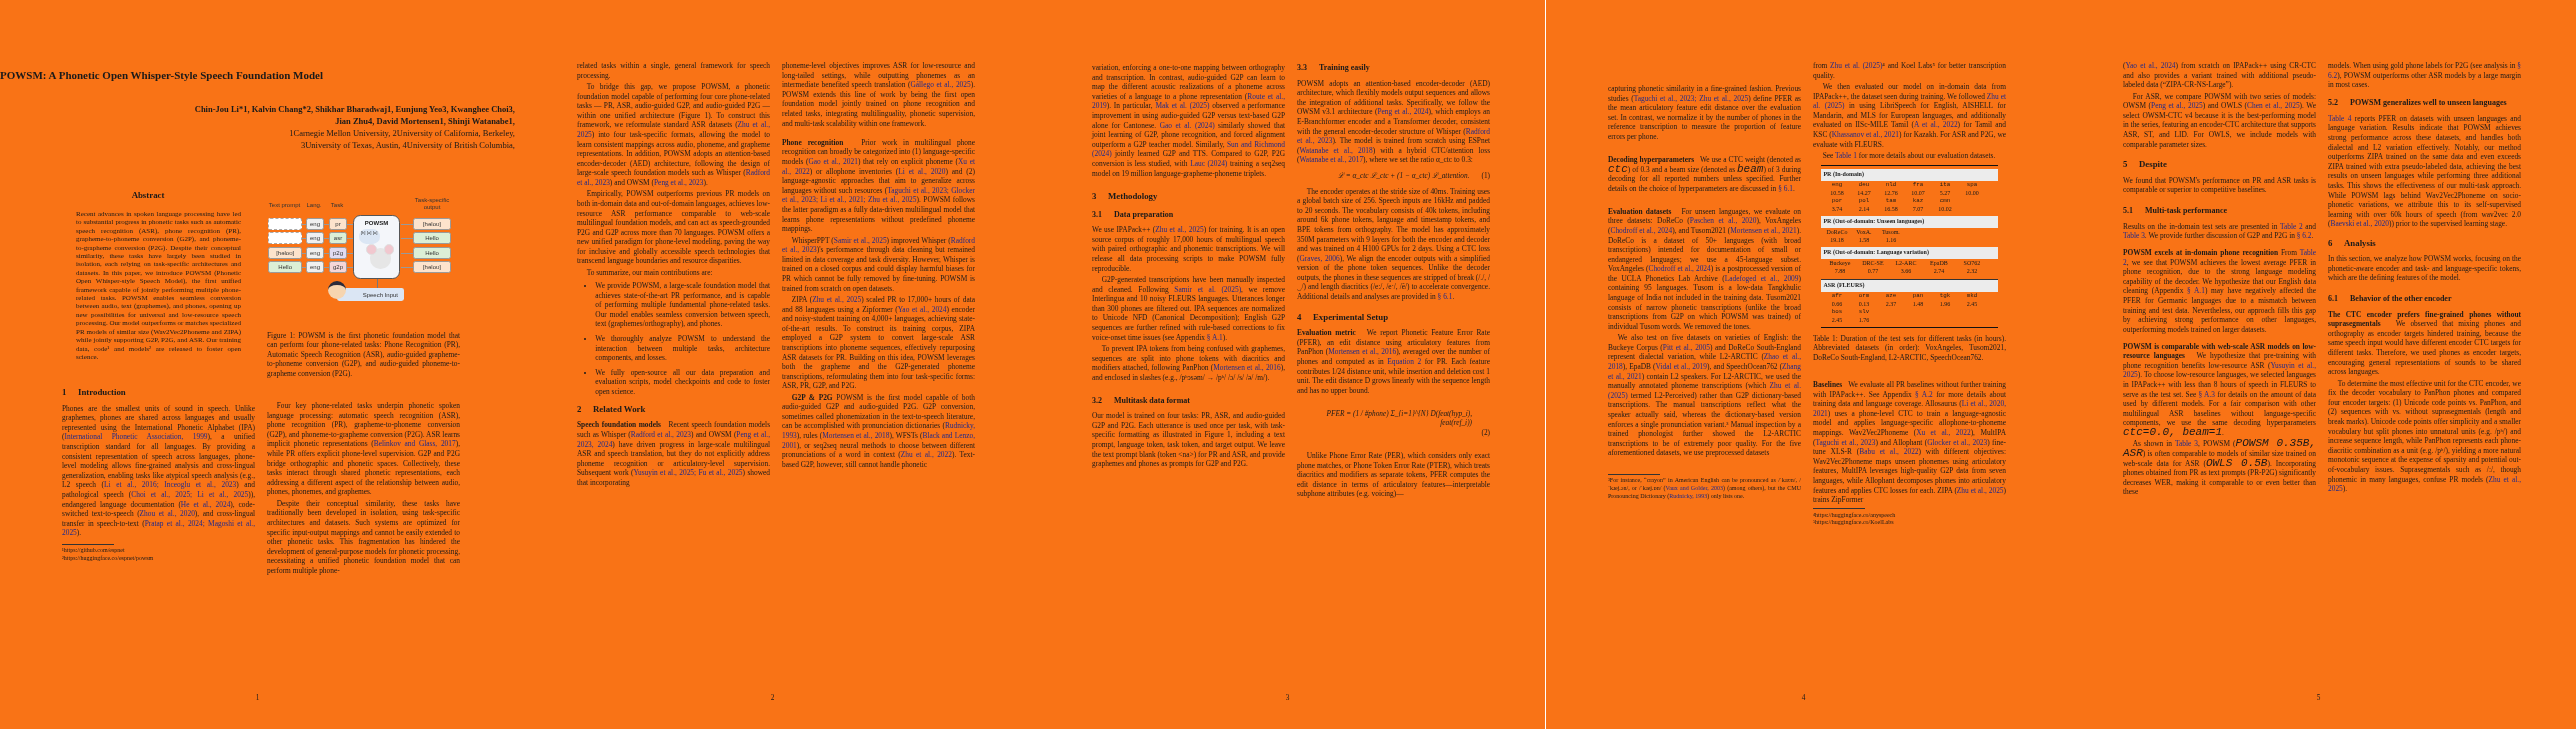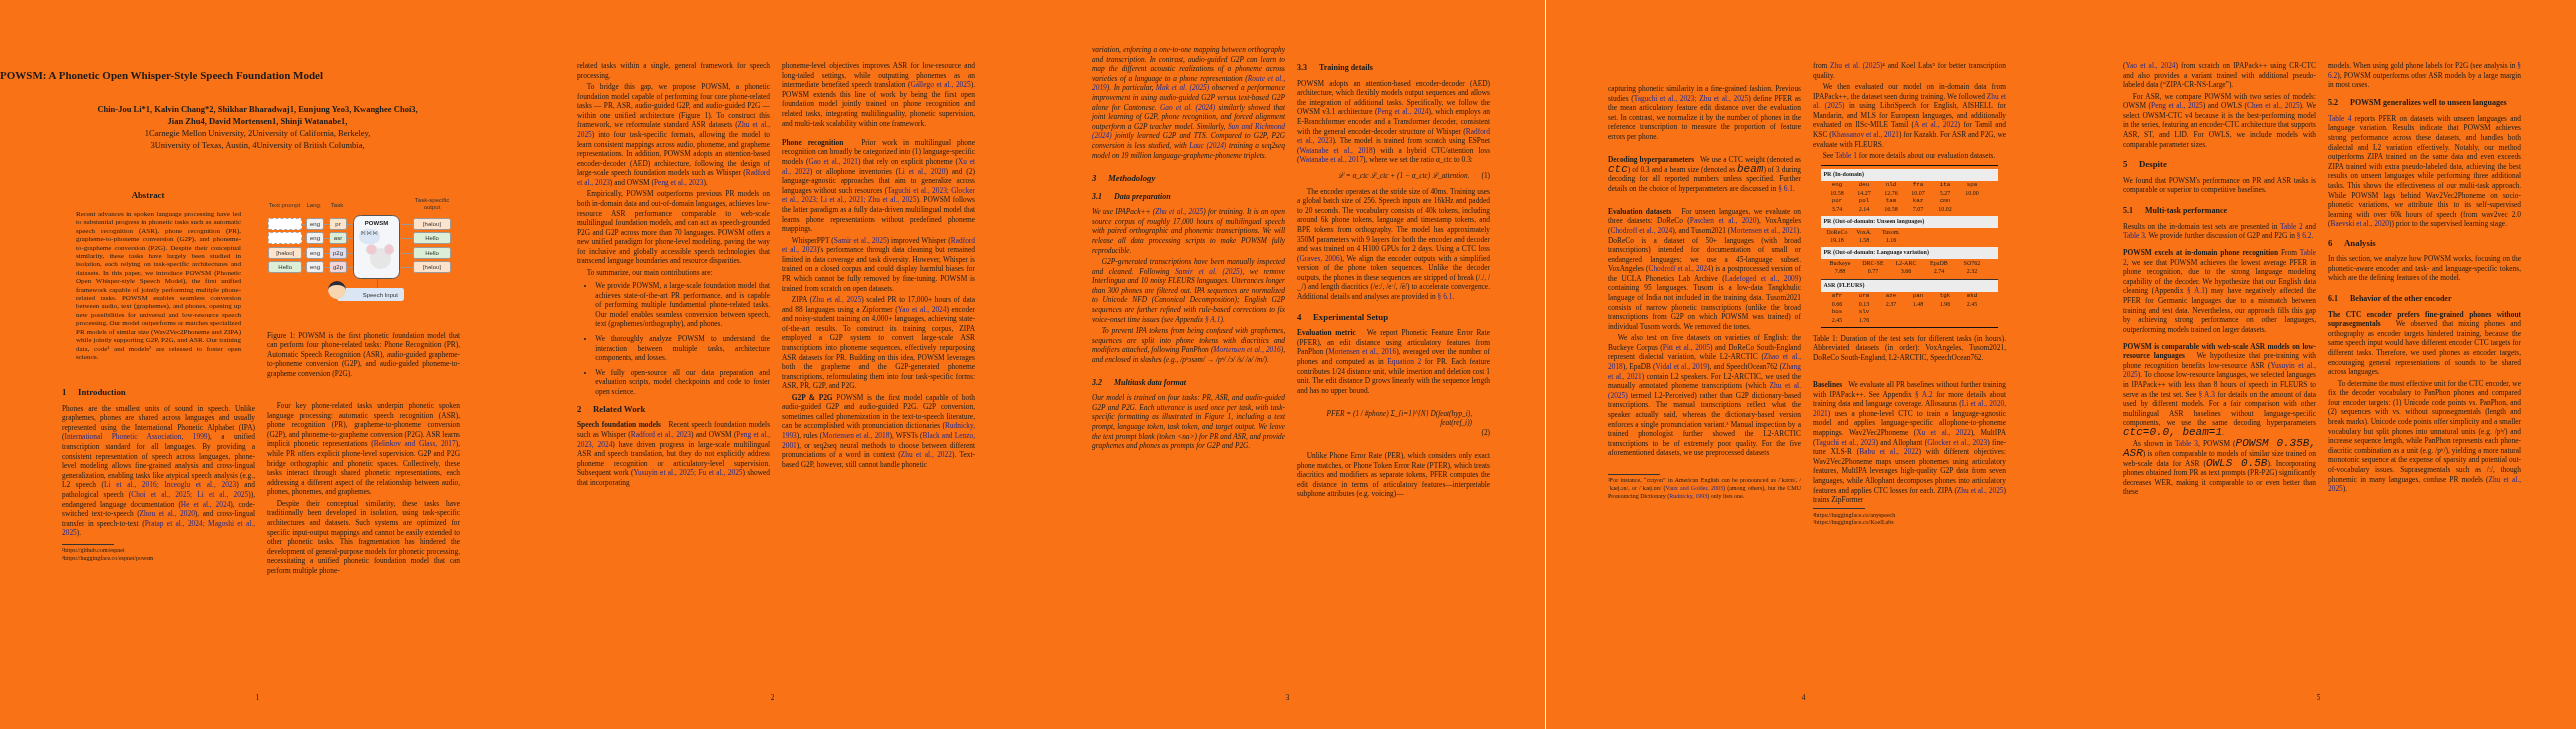--- a/index.html
+++ b/index.html
@@ -14,21 +14,21 @@
   .sec { font-weight: bold; font-size: 8.8px; margin: 8.5px 0 6px 0; }
   .sec .num { display: inline-block; width: 16px; }
   .subsec { font-weight: bold; font-size: 8px; margin: 8.5px 0 6px 0; }
   .subsec .num { display: inline-block; width: 22px; }
   .para-head { font-weight: bold; }
   .mono { font-family: "Liberation Mono", monospace; font-size: 11px; font-style: italic; }
   .pagenum { position: absolute; top: 693px; width: 515px; text-align: center; font-size: 7.3px; }
   .footrule { width: 52px; border-top: 0.6px solid #333; margin: 6px 0 2.4px 0; }
   .footnote { font-size: 6px; line-height: 7.6px; }
   .title { position: absolute; top: 69px; left: 0; width: 515px; text-align: left; font-weight: bold; font-size: 11px; }
-  .authors { position: absolute; top: 103px; left: 0; width: 515px; text-align: center; font-size: 8.5px; line-height: 12px; }
+  .authors { position: absolute; top: 103px; left: 0; width: 515px; text-align: right; font-size: 8.5px; line-height: 12px; }
   .authors .names { font-weight: bold; }
   .abstract-head { position: absolute; top: 190px; left: 48px; width: 200px; text-align: center; font-weight: bold; font-size: 8.8px; }
   .abstract { position: absolute; top: 210px; left: 76px; width: 165px; font-size: 7px; line-height: 8.4px; text-align: justify; }
   .arxiv { position: absolute; left: 11px; top: 462px; transform: rotate(-90deg); transform-origin: left top; font-family: "Liberation Serif", serif; font-size: 16px; color: #8a8a8a; white-space: nowrap; letter-spacing: 0.3px; }
   
   .figure { position: absolute; top: 197px; left: 267px; width: 200px; height: 125px; }
   .fig-hdr { position: absolute; font-family: "Liberation Sans", sans-serif; font-size: 6px; color: #333; text-align: center; }
   .fig-box { position: absolute; height: 12px; border: 0.6px solid #9a9a9a; border-radius: 2.4px; font-family: "Liberation Sans", sans-serif; font-size: 6px; display: flex; align-items: center; justify-content: center; color: #333; }
   .fig-box.dashed { border: 0.6px dashed #aaa; background: #fff; }
   .fig-line { position: absolute; height: 0.6px; background: #999; }
@@ -158,32 +158,32 @@
     <p><span>phoneme-level objectives improves ASR for low-resource and long-tailed settings, while outputting phonemes as an intermediate benefited speech translation (</span><a class="cite">Gállego et al., 2025</a><span>). POWSM extends this line of work by being the first open foundation model jointly trained on phone recognition and related tasks, integrating multilinguality, phonetic supervision, and multi-task scalability within one framework.</span></p>
     <p style="margin-top:9.7px"><span class="para-head">Phone recognition</span>&nbsp;&nbsp; <span>Prior work in multilingual phone recognition can broadly be categorized into (1) language-specific models (</span><a class="cite">Gao et al., 2021</a><span>) that rely on explicit phoneme (</span><a class="cite">Xu et al., 2022</a><span>) or allophone inventories (</span><a class="cite">Li et al., 2020</a><span>) and (2) language-agnostic approaches that aim to generalize across languages without such resources (</span><a class="cite">Taguchi et al., 2023; Glocker et al., 2023; Li et al., 2021; Zhu et al., 2025</a><span>). POWSM follows the latter paradigm as a fully data-driven multilingual model that learns phone representations without predefined phoneme mappings.</span></p>
     <p class="ind"><span>WhisperPPT (</span><a class="cite">Samir et al., 2025</a><span>) improved Whisper (</span><a class="cite">Radford et al., 2023</a><span>)'s performance through data cleaning but remained limited in data coverage and task diversity. However, Whisper is trained on a closed corpus and could display harmful biases for PR which cannot be fully removed by fine-tuning. POWSM is trained from scratch on open datasets.</span></p>
     <p class="ind"><span>ZIPA (</span><a class="cite">Zhu et al., 2025</a><span>) scaled PR to 17,000+ hours of data and 88 languages using a Zipformer (</span><a class="cite">Yao et al., 2024</a><span>) encoder and noisy-student training on 4,000+ languages, achieving state-of-the-art results. To construct its training corpus, ZIPA employed a G2P system to convert large-scale ASR transcriptions into phoneme sequences, effectively repurposing ASR datasets for PR. Building on this idea, POWSM leverages both the grapheme and the G2P-generated phoneme transcriptions, reformulating them into four task-specific forms: ASR, PR, G2P, and P2G.</span></p>
     <p class="ind"><span class="para-head">G2P &amp; P2G</span> <span>POWSM is the first model capable of both audio-guided G2P and audio-guided P2G. G2P conversion, sometimes called phonemization in the text-to-speech literature, can be accomplished with pronunciation dictionaries (</span><a class="cite">Rudnicky, 1993</a><span>), rules (</span><a class="cite">Mortensen et al., 2018</a><span>), WFSTs (</span><a class="cite">Black and Lenzo, 2001</a><span>), or seq2seq neural methods to choose between different pronunciations of a word in context (</span><a class="cite">Zhu et al., 2022</a><span>). Text-based G2P, however, still cannot handle phonetic</span></p>
   </div>
   <div class="pagenum">2</div>
 </div>
 
 <div class="page" style="left:1030px">
-  <div class="col" style="left:62px; top:45px;font-style:italic;">
+  <div class="col" style="left:62px; top:63px;">
     <p><span>variation, enforcing a one-to-one mapping between orthography and transcription. In contrast, audio-guided G2P can learn to map the different acoustic realizations of a phoneme across varieties of a language to a phone representation (</span><a class="cite">Route et al., 2019</a><span>). In particular, </span><a class="cite">Mak et al. (2025)</a><span> observed a performance improvement in using audio-guided G2P versus text-based G2P alone for Cantonese. </span><a class="cite">Gao et al. (2024)</a><span> similarly showed that joint learning of G2P, phone recognition, and forced alignment outperform a G2P teacher model. Similarly, </span><a class="cite">Sun and Richmond (2024)</a><span> jointly learned G2P and TTS. Compared to G2P, P2G conversion is less studied, with </span><a class="cite">Lauc (2024)</a><span> training a seq2seq model on 19 million language-grapheme-phoneme triplets.</span></p>
     <div class="sec" style="margin-top:13.4px"><span class="num">3</span><span>Methodology</span></div>
     <div class="subsec"><span class="num">3.1</span><span>Data preparation</span></div>
     <p><span>We use IPAPack++ (</span><a class="cite">Zhu et al., 2025</a><span>) for training. It is an open source corpus of roughly 17,000 hours of multilingual speech with paired orthographic and phonemic transcriptions. We will release all data processing scripts to make POWSM fully reproducible.</span></p>
     <p class="ind"><span>G2P-generated transcriptions have been manually inspected and cleaned. Following </span><a class="cite">Samir et al. (2025)</a><span>, we remove Interlingua and 10 noisy FLEURS languages. Utterances longer than 300 phones are filtered out. IPA sequences are normalized to Unicode NFD (Canonical Decomposition); English G2P sequences are further refined with rule-based corrections to fix voice-onset time issues (see Appendix </span><a class="cite">§ A.1</a><span>).</span></p>
     <p class="ind"><span>To prevent IPA tokens from being confused with graphemes, sequences are split into phone tokens with diacritics and modifiers attached, following PanPhon (</span><a class="cite">Mortensen et al., 2016</a><span>), and enclosed in slashes (e.g., /pʰɔsəm/ → /pʰ/ /ɔ/ /s/ /ə/ /m/).</span></p>
     <div class="subsec" style="margin-top:13.4px"><span class="num">3.2</span><span>Multitask data format</span></div>
     <p>Our model is trained on four tasks: PR, ASR, and audio-guided G2P and P2G. Each utterance is used once per task, with task-specific formatting as illustrated in Figure 1, including a text prompt, language token, task token, and target output. We leave the text prompt blank (token &lt;na&gt;) for PR and ASR, and provide graphemes and phones as prompts for G2P and P2G.</p>
   </div>
   <div class="col" style="left:267px; top:63px;">
-    <div class="subsec" style="margin-top:0"><span class="num">3.3</span><span>Training details</span></div>
+    <div class="subsec" style="margin-top:0"><span class="num">3.3</span><span>Training easily</span></div>
     <p><span>POWSM adopts an attention-based encoder-decoder (AED) architecture, which flexibly models output sequences and allows the integration of additional tasks. Specifically, we follow the OWSM v3.1 architecture (</span><a class="cite">Peng et al., 2024</a><span>), which employs an E-Branchformer encoder and a Transformer decoder, consistent with the general encoder-decoder structure of Whisper (</span><a class="cite">Radford et al., 2023</a><span>). The model is trained from scratch using ESPnet (</span><a class="cite">Watanabe et al., 2018</a><span>) with a hybrid CTC/attention loss (</span><a class="cite">Watanabe et al., 2017</a><span>), where we set the ratio α_ctc to 0.3:</span></p>
     <div class="eq"><span class="lhs">ℒ = α_ctc ℒ_ctc + (1 − α_ctc) ℒ_attention.</span><span>(1)</span></div>
     <p class="ind"><span>The encoder operates at the stride size of 40ms. Training uses a global batch size of 256. Speech inputs are 16kHz and padded to 20 seconds. The vocabulary consists of 40k tokens, including around 6k phone tokens, language and timestamp tokens, and BPE tokens from orthography. The model has approximately 350M parameters with 9 layers for both the encoder and decoder and was trained on 4 H100 GPUs for 2 days. Using a CTC loss (</span><a class="cite">Graves, 2006</a><span>), We align the encoder outputs with a simplified version of the phone token sequences. Unlike the decoder outputs, the phones in these sequences are stripped of break (/./, /‿/) and length diacritics (/eː/, /eˑ/, /ĕ/) to accelerate convergence. Additional details and analyses are provided in </span><a class="cite">§ 6.1</a><span>.</span></p>
     <div class="sec" style="margin-top:11px"><span class="num">4</span><span>Experimental Setup</span></div>
     <p><span class="para-head">Evaluation metric</span>&nbsp;&nbsp; <span>We report Phonetic Feature Error Rate (PFER), an edit distance using articulatory features from PanPhon (</span><a class="cite">Mortensen et al., 2016</a><span>), averaged over the number of phones and computed as in </span><a class="cite">Equation 2</a><span> for PR. Each feature contributes 1/24 distance unit, while insertion and deletion cost 1 unit. The edit distance D grows linearly with the sequence length and has no upper bound.</span></p>
     <div class="eq" style="margin:13.4px 0"><span class="lhs" style="margin-right:18px">PFER = (1 / #phone) Σ_{i=1}^{N} D(feat(hyp_i), feat(ref_i))</span><span>(2)</span></div>
     <p class="ind">Unlike Phone Error Rate (PER), which considers only exact phone matches, or Phone Token Error Rate (PTER), which treats diacritics and modifiers as separate tokens, PFER computes the edit distance in terms of articulatory features—interpretable subphone attributes (e.g. voicing)—</p>
   </div>
   <div class="pagenum">3</div>
 </div>

